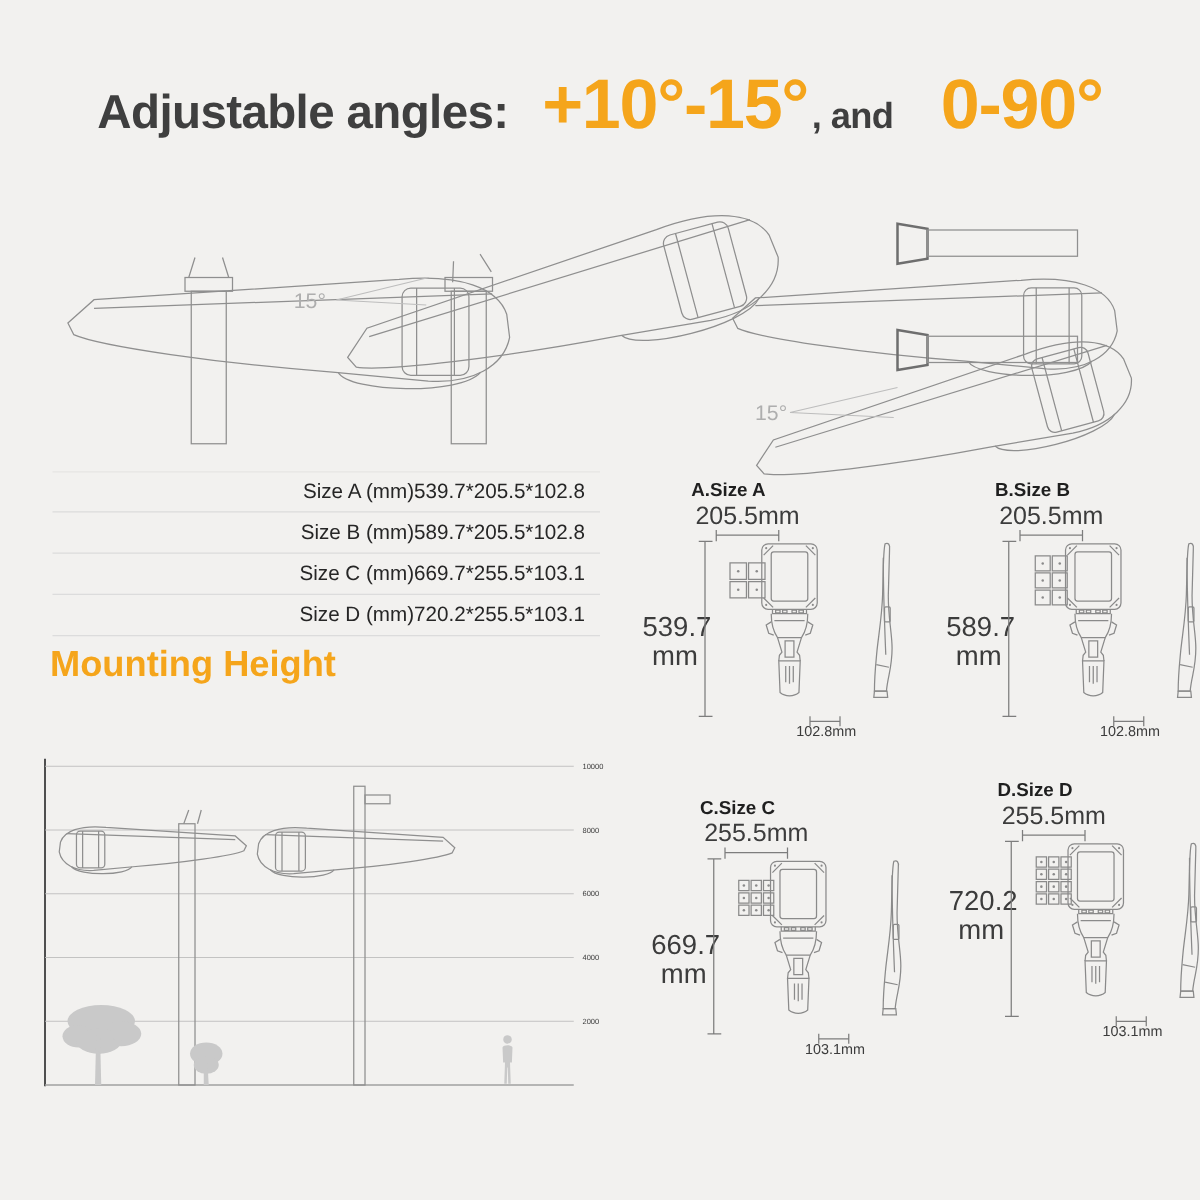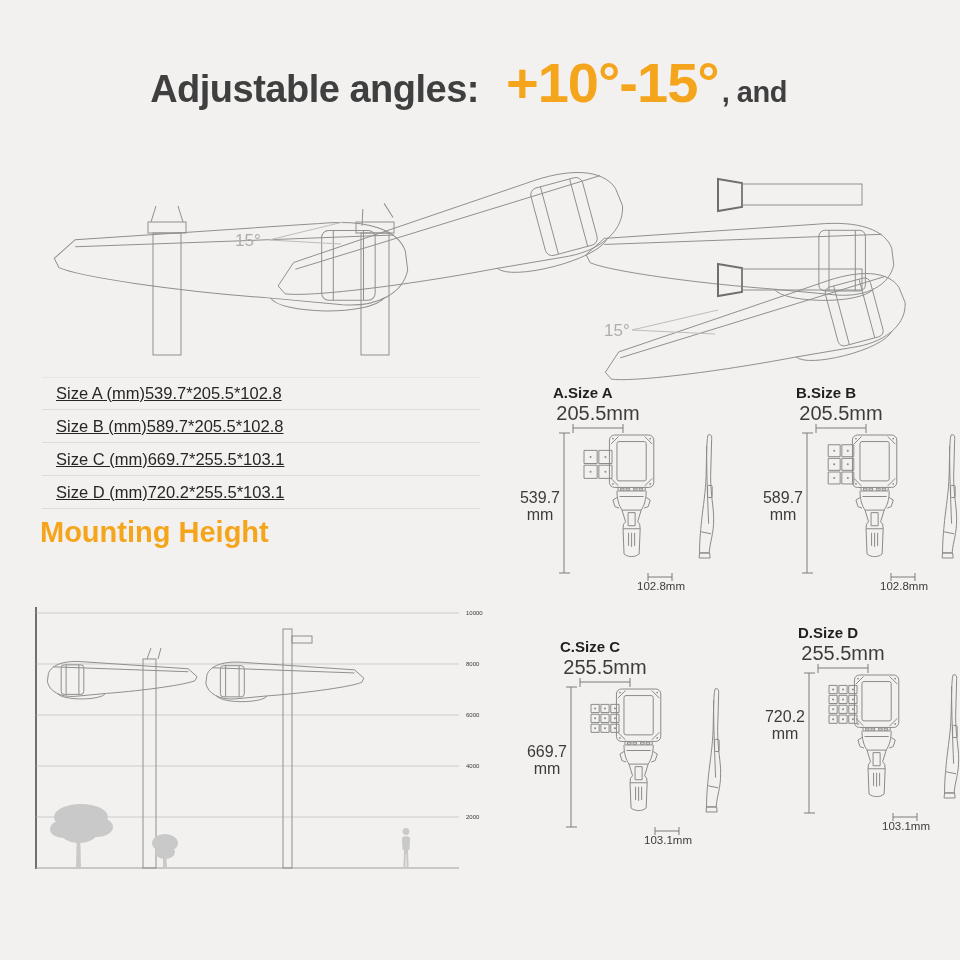--- a/index.html
+++ b/index.html
@@ -23,41 +23,41 @@
   
   svg.block { position:absolute; overflow:visible; }
   .lamp-line { stroke:#8a8a8a; fill:none; stroke-width:1; }
   .art   { stroke:#8f8f8f; fill:none; stroke-width:1; }
   .band  { stroke:#6e6e6e; fill:none; stroke-width:2; }
   .wedge { stroke:#bdbdbd; fill:none; stroke-width:1; }
   .angle-label { fill:#aeaeae; font-size:17px; font-family:"Liberation Sans",sans-serif; }
   
   .size-table { position:absolute; left:42px; top:377px; width:438px; font-size:16.5px; color:#262626; }
   .st-row {
-    display:flex; justify-content:flex-start; align-items:center;
-    height:33px; border-bottom:1px solid #dcdcdc; padding:0 12px 0 14px;text-decoration:underline;
+    display:flex; justify-content:flex-end; align-items:center;
+    height:33px; border-bottom:1px solid #dcdcdc; padding:0 12px 0 14px;
   }
   .st-row:first-child { border-top:1px solid #e6e5e3; }
   
   .mh-title { position:absolute; left:40px; top:516px; font-size:29px; font-weight:bold; color:#f5a51b; }
   .mh-axis   { stroke:#4f4f4f; stroke-width:1.6; }
   .mh-grid   { stroke:#bcbcbc; stroke-width:0.7; }
   .mh-ground { stroke:#a0a0a0; stroke-width:1.1; }
   .mh-pole   { stroke:#8f8f8f; fill:none; stroke-width:1; }
   .mh-label  { font-size:6px; fill:#3a3a3a; font-family:"Liberation Sans",sans-serif; }
   .silhouette { fill:#c9c9c9; stroke:none; }
   
   .size-diagram { position:absolute; width:220px; height:225px; }
   .sd-a { left:520px; top:383px; }
   .sd-b { left:763px; top:383px; }
   .sd-c { left:527px; top:637px; }
   .sd-d { left:765px; top:623px; }
   .sd-title  { position:absolute; left:33px; top:1px;  font-weight:bold; font-size:15px; color:#1f1f1f; }
   .sd-width  { position:absolute; left:28px; top:19px; width:100px; text-align:center; font-size:20px; color:#3c3c3c; }
-  .sd-height { position:absolute; left:-6px; top:107px; width:52px; text-align:center; font-size:16px; color:#3c3c3c; line-height:1.05; }
+  .sd-height { position:absolute; left:-6px; top:107px; width:52px; text-align:center; font-size:22px; color:#3c3c3c; line-height:1.05; }
   .sd-height span { display:block; }
   .sd-d .sd-height { top:86px; }
   .sd-depth  { position:absolute; left:104px; top:197px; width:74px; text-align:center; font-size:11.5px; color:#3c3c3c; }
   .sd-art { position:absolute; left:0; top:0; overflow:visible; }
   .dim { stroke:#7d7d7d; stroke-width:1; fill:none; }
   .led-module { fill:none; stroke:#8a8a8a; stroke-width:1; }
   .led-dot { fill:#8a8a8a; stroke:none; }
   .hidden-defs { position:absolute; width:0; height:0; overflow:hidden; }
 </style>
 </head>
@@ -103,20 +103,21 @@
       <rect x="119" y="8" width="23" height="30" rx="3" vector-effect="non-scaling-stroke"></rect>
       <path d="M124,8 L124,38 M137,8 L137,38" vector-effect="non-scaling-stroke"></path>
     </symbol>
   </defs>
 </svg>
 
 <div class="headline">
   <span class="h-pre">Adjustable angles:</span>
   <span class="h-big">+10°-15°</span>
   <span class="h-sep">, and</span>
+  <span class="h-big">0-90°</span>
 </div>
 
 <svg class="block" style="left:35px; top:150px;" width="425" height="210" viewBox="0 0 425 210">
   <g class="art">
     <use href="#sym-profile" transform="translate(10,20) scale(0.93)"></use>
     <path d="M121,56 L116,72 M143,56 L148,72"></path>
     <rect x="113" y="72" width="38" height="11"></rect>
     <rect x="118" y="83" width="28" height="122"></rect>
   </g>
   <g>

